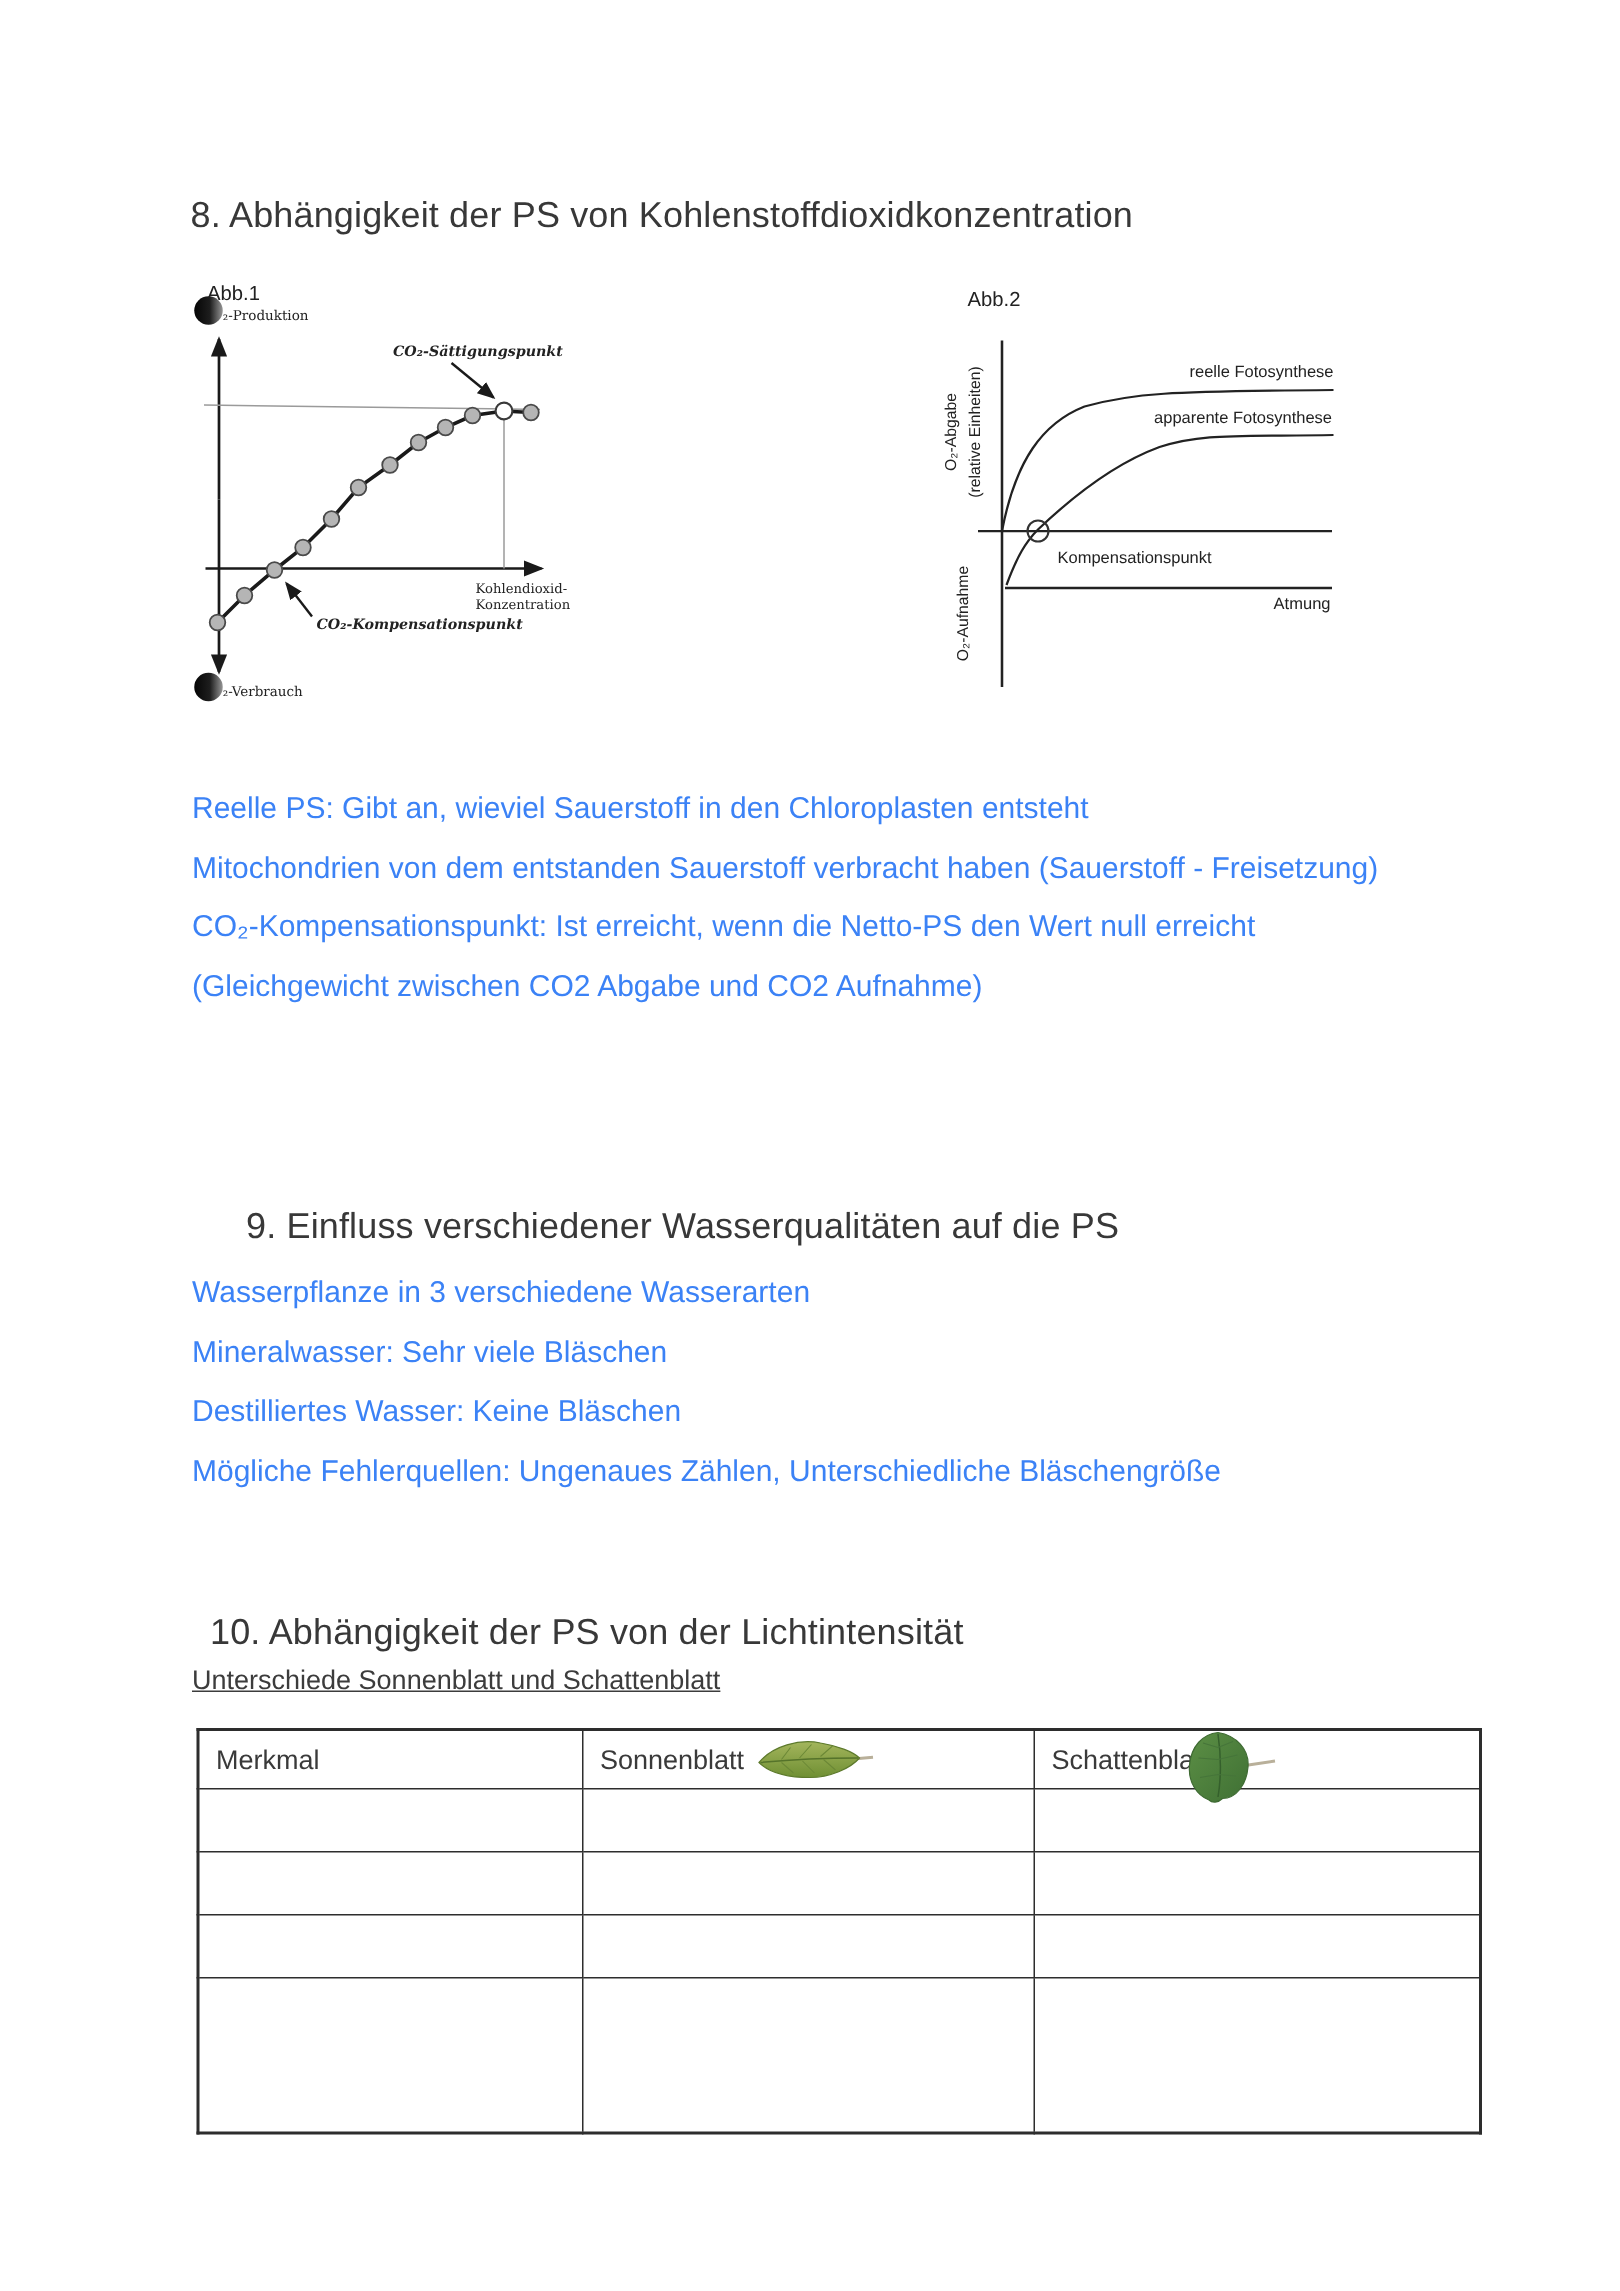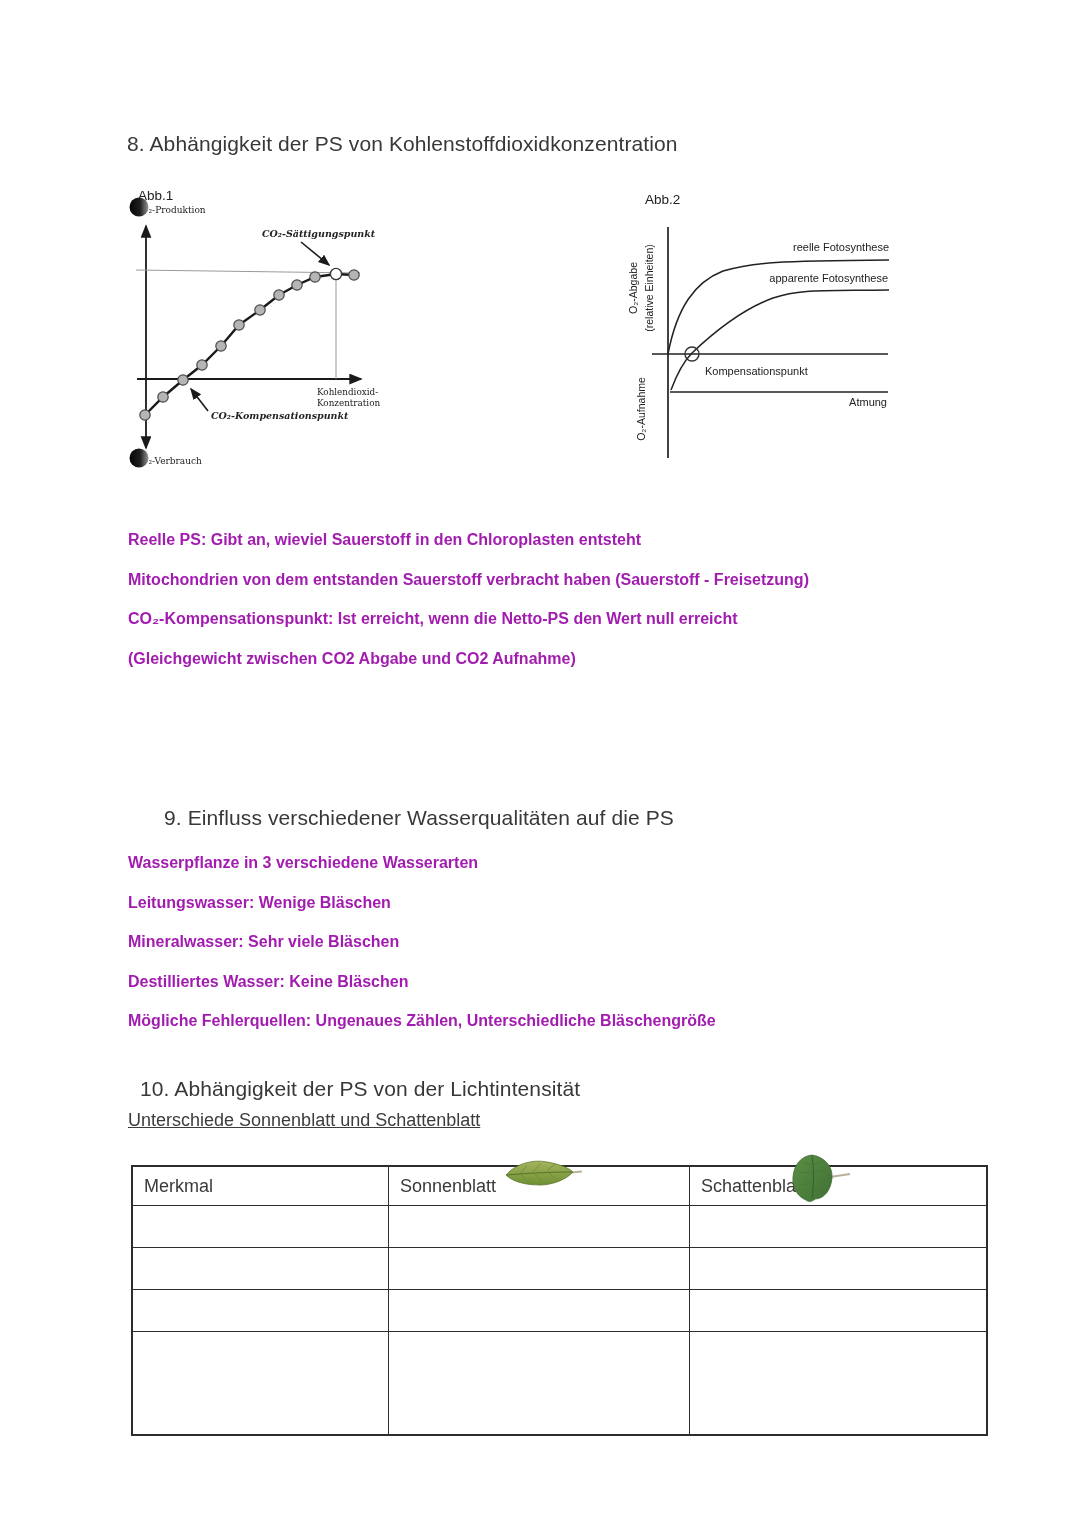--- a/index.html
+++ b/index.html
@@ -4,34 +4,34 @@
 <style>
   html,body{margin:0;padding:0;}
   body{
     width:1080px;height:1527px;background:#ffffff;
     font-family:"Liberation Sans",sans-serif;color:#3a3a3a;
     position:relative;overflow:hidden;
   }
   .page{position:absolute;inset:0;}
   .abs{position:absolute;}
   h1,h2{font-weight:400;margin:0;color:#383838;}
-  .heading{font-size:21px;line-height:24px;letter-spacing:0.1px;}
-  .bodyline{font-size:16px;line-height:39.5px;white-space:nowrap;color:#a21caf;font-weight:bold;}
+  .heading{font-size:24px;line-height:24px;letter-spacing:0.1px;}
+  .bodyline{font-size:20px;line-height:39.5px;white-space:nowrap;color:#3b82f6;}
   .subtitle{font-size:18px;line-height:24px;color:#3c3c3c;text-decoration:underline;}
 
   
   .fig{position:absolute;}
   .fig text{fill:#222;}
   .sans-lbl{font-family:"Liberation Sans",sans-serif;}
   .serif-lbl{font-family:"DejaVu Serif",serif;}
 
   
   .table-wrap{position:absolute;left:131px;top:1152px;width:818px;}
   table.cmp{border-collapse:collapse;width:818px;table-layout:fixed;
-    border:2.5px solid #2d2d2d;font-size:18px;color:#3a3a3a;margin-top:13px;}
+    border:2.5px solid #2d2d2d;font-size:18px;color:#3a3a3a;}
   table.cmp td{border:1.5px solid #2d2d2d;padding:0 0 0 11px;vertical-align:middle;
     overflow:visible;}
   table.cmp .c0{width:244px;}
   table.cmp .c1{width:289px;}
   table.cmp .c2{width:285px;}
   tr.hrow td{height:38px;}
   tr.r1 td, tr.r2 td, tr.r3 td{height:41px;}
   tr.r4 td{height:95px;vertical-align:top;padding-top:7px;}
   .multi{white-space:pre-line;line-height:31px;}
   .note{font-size:14px;margin-left:5px;}
@@ -129,21 +129,20 @@
   <div class="abs" style="left:128px;top:520px;">
     <div class="bodyline">Reelle PS: Gibt an, wieviel Sauerstoff in den Chloroplasten entsteht</div>
     <div class="bodyline">Mitochondrien von dem entstanden Sauerstoff verbracht haben (Sauerstoff - Freisetzung)</div>
     <div class="bodyline">CO₂-Kompensationspunkt: Ist erreicht, wenn die Netto-PS den Wert null erreicht</div>
     <div class="bodyline">(Gleichgewicht zwischen CO2 Abgabe und CO2 Aufnahme)</div>
   </div>
 
   <h2 class="abs heading" style="left:128px;top:806px;margin-left:36px;">9. Einfluss verschiedener Wasserqualitäten auf die PS</h2>
   <div class="abs" style="left:128px;top:843px;">
     <div class="bodyline">Wasserpflanze in 3 verschiedene Wasserarten</div>
-    <div class="bodyline">Leitungswasser: Wenige Bläschen</div>
     <div class="bodyline">Mineralwasser: Sehr viele Bläschen</div>
     <div class="bodyline">Destilliertes Wasser: Keine Bläschen</div>
     <div class="bodyline">Mögliche Fehlerquellen: Ungenaues Zählen, Unterschiedliche Bläschengröße</div>
   </div>
 
   <h2 class="abs heading" style="left:140px;top:1077px;">10. Abhängigkeit der PS von der Lichtintensität</h2>
   <div class="abs subtitle" style="left:128px;top:1108px;">Unterschiede Sonnenblatt und Schattenblatt</div>
 
   <div class="table-wrap">
     <table class="cmp">

